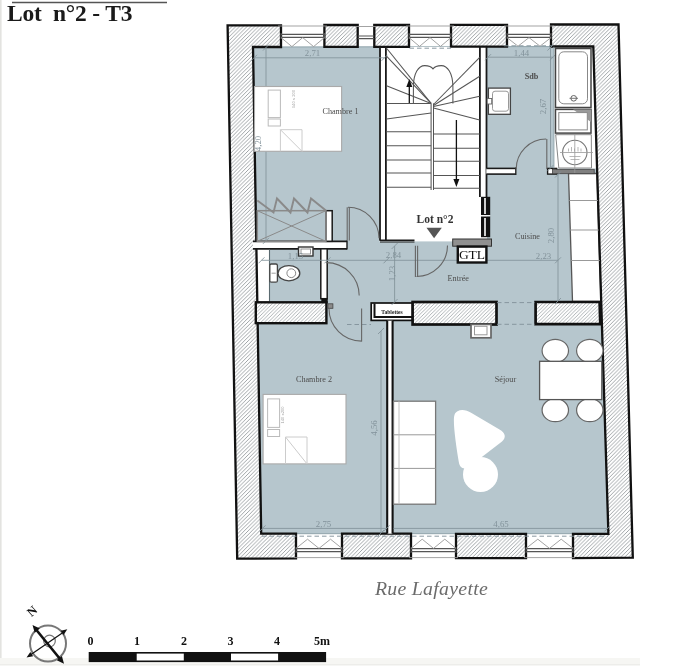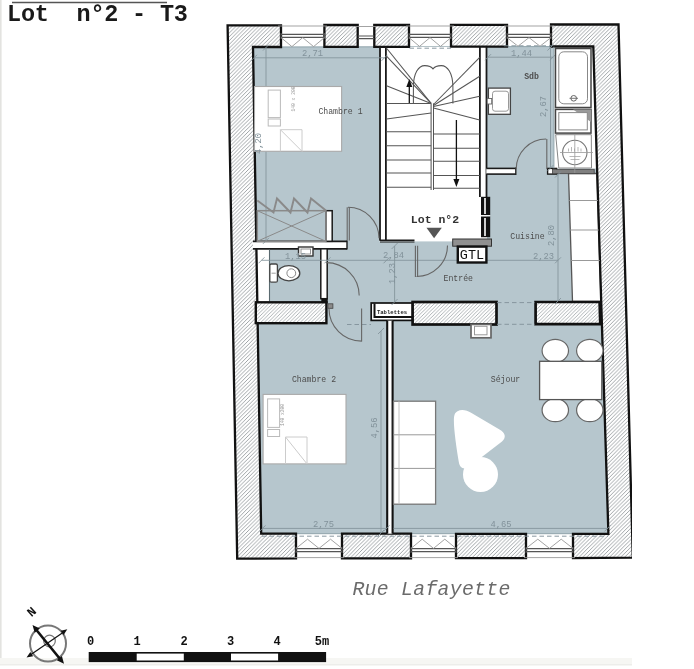--- a/index.html
+++ b/index.html
@@ -1,17 +1,17 @@
 <!DOCTYPE html>
 <html><head>
 <meta charset="utf-8">
 <style>
 html,body{margin:0;padding:0;background:#fff;}
 #page{position:relative;width:632px;height:669px;background:#fff;overflow:hidden;
-font-family:Liberation Mono, monospace;}
+font-family:Liberation Serif, serif;padding-left:8px;}
 svg{position:absolute;left:0;top:0;}
 </style>
 </head>
 <body>
 <div id="page">
 <svg width="694" height="669" viewBox="0 0 694 669">
 <defs>
 <pattern id="hx" patternUnits="userSpaceOnUse" width="3.8" height="3.8">
   <path d="M-1,4.8 L4.8,-1" stroke="#9ba0a3" stroke-width="0.95" fill="none"></path>
 </pattern>

